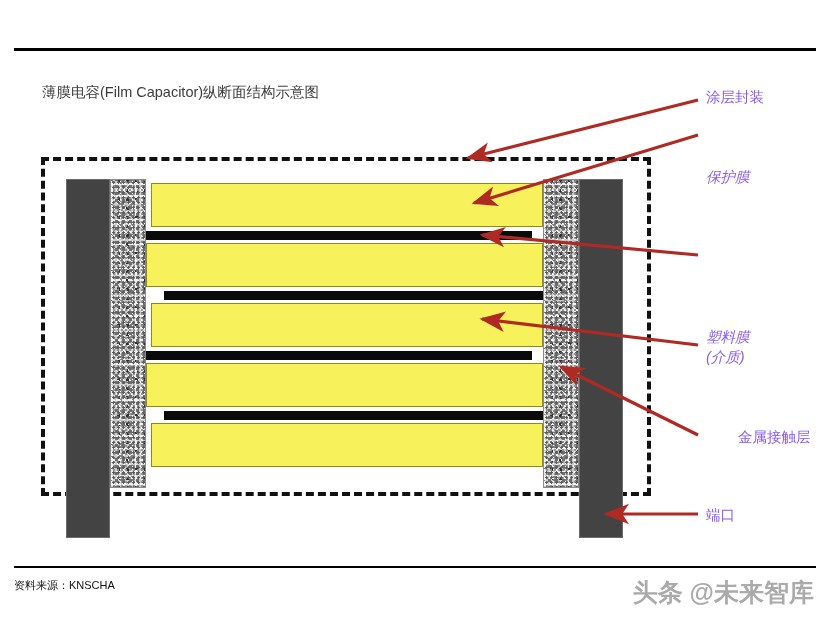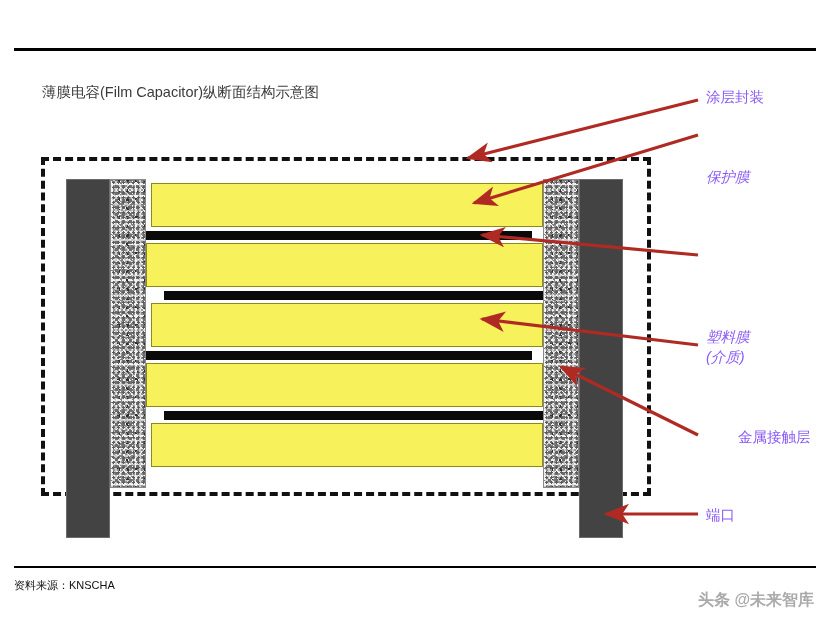--- a/index.html
+++ b/index.html
@@ -108,22 +108,22 @@
   
   .rule-bottom{
     position:absolute;left:14px;top:566px;width:802px;height:1.5px;background:#000;
   }
   .source{
     position:absolute;left:14px;top:578px;
     font-size:11px;color:#111;white-space:nowrap;
   }
   .watermark{
     position:absolute;right:16px;top:576px;
-    font-size:16px;font-weight:bold;color:#9c9c9c;
-    white-space:nowrap;opacity:.85;margin-top:14px;
+    font-size:25px;font-weight:bold;color:#9c9c9c;
+    white-space:nowrap;opacity:.85;
   }
 </style>
 </head>
 <body>
 
 <div class="fig-header">
   <div class="rule-top"></div>
 </div>
 
 <div class="figure">

